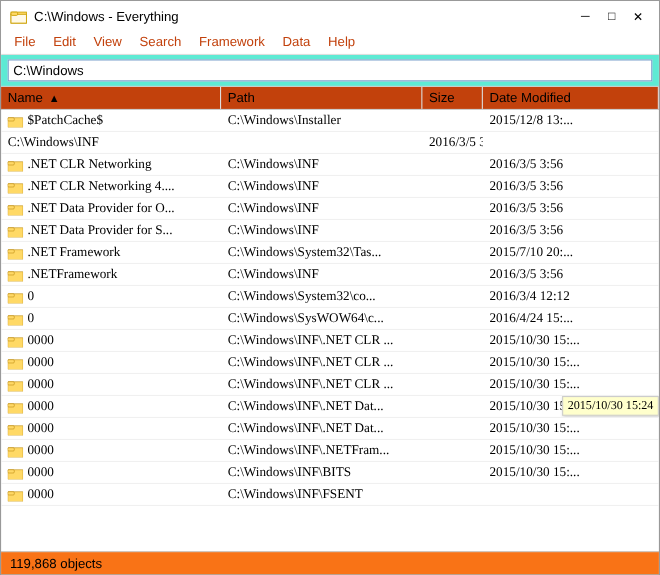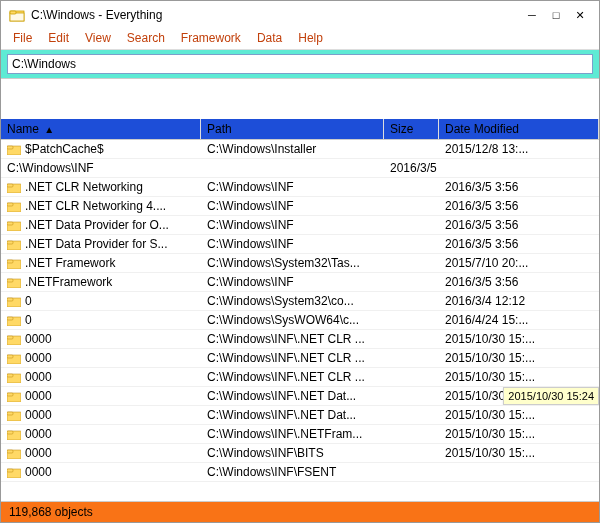--- a/index.html
+++ b/index.html
@@ -82,44 +82,44 @@
       padding: 2px 4px;
       border: 1px solid #7a9fcb;
       font-size: 12px;
       outline: none;
       background: #fff;
     }
     .table-header {
       display: grid;
       grid-template-columns: 200px 1fr 55px 160px;
       border-bottom: 1px solid #ccc;
-      background: #1d4ed8;
+      background: #c2410c;
       position: sticky;
       top: 0;
       z-index: 10;
-      margin-top: 40px;
     }
     .col-header {
       padding: 3px 6px;
       font-size: 12px;
       font-weight: normal;
       border-right: 1px solid #ddd;
       cursor: pointer;
       white-space: nowrap;
       overflow: hidden;
       color: #000;
     }
     .col-header .sort-arrow {
       margin-left: 2px;
       font-size: 10px;
     }
     .table-row {
       display: grid;
       grid-template-columns: 200px 1fr 55px 160px;
       border-bottom: 1px solid #f0f0f0;
+      font-family: Liberation Serif, serif;
     }
     .cell {
       padding: 2px 6px;
       white-space: nowrap;
       overflow: hidden;
       text-overflow: ellipsis;
       font-size: 12px;
       display: flex;
       align-items: center;
       gap: 4px;

